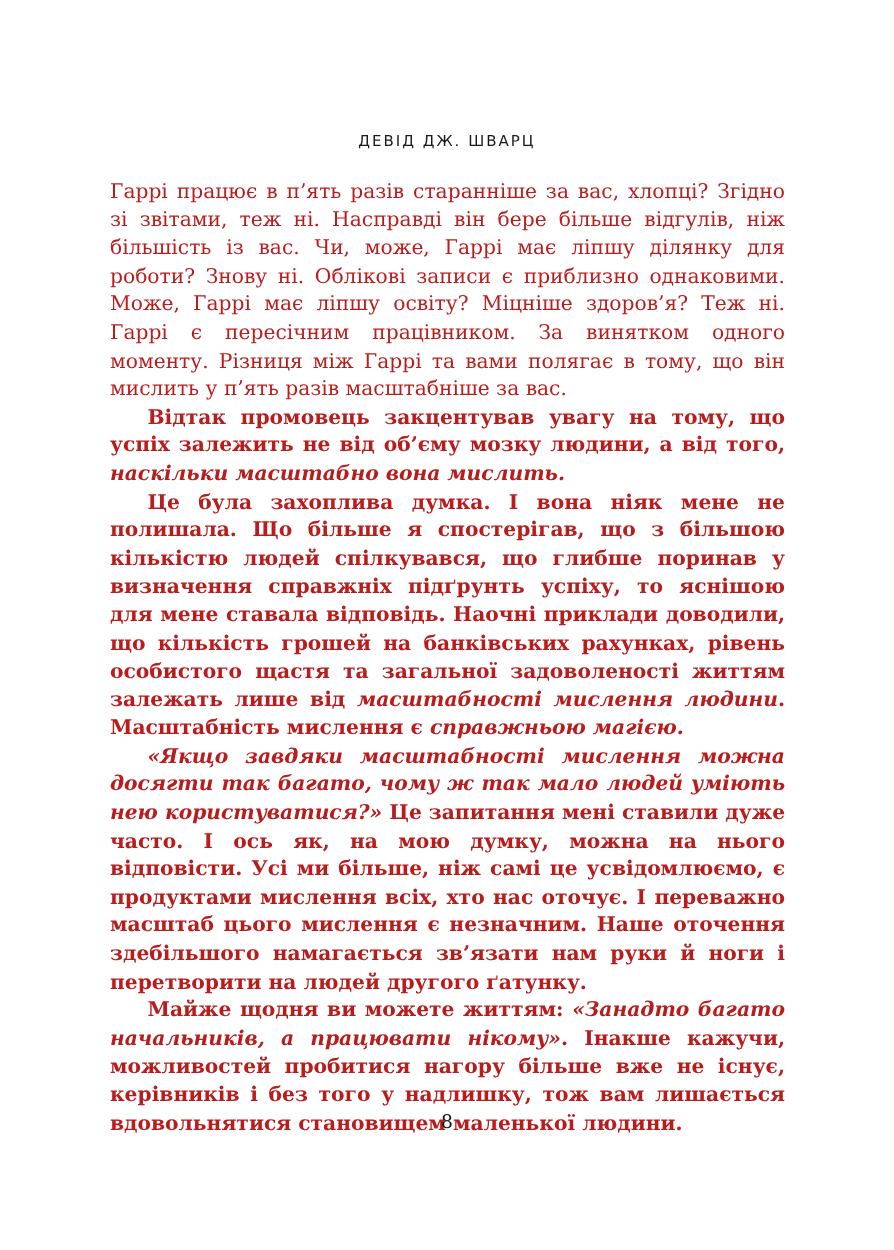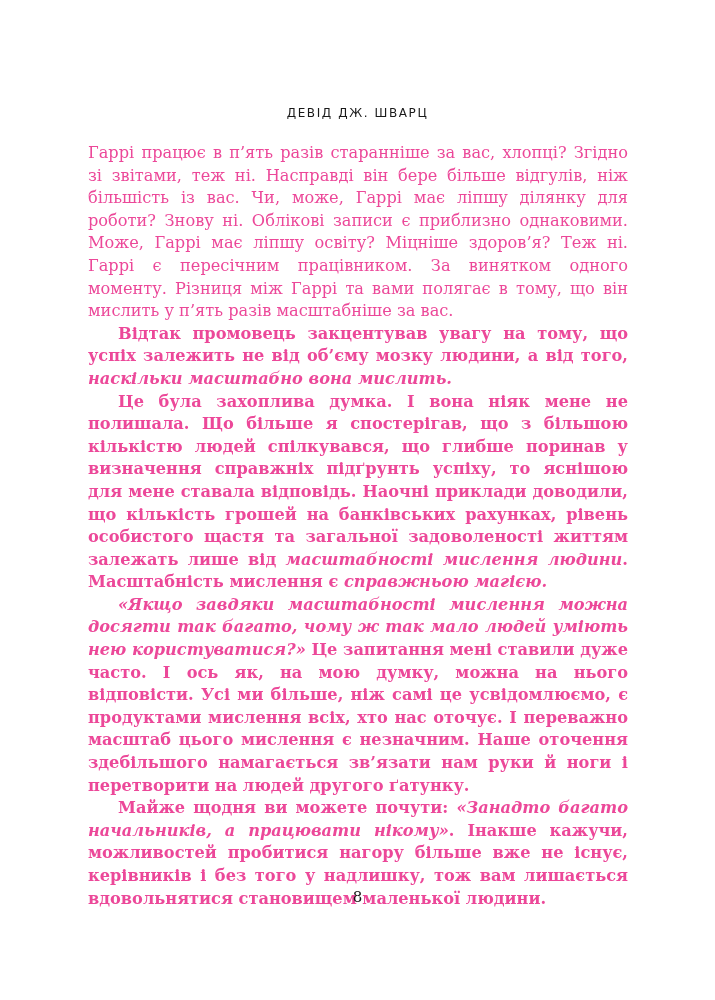--- a/index.html
+++ b/index.html
@@ -31,21 +31,21 @@
   }
   .text-block {
     position: absolute;
     top: 142px;
     left: 88px;
     width: 540px;
     font-size: 16.2px;
     line-height: 22.6px;
     text-align: justify;
     hyphens: auto;
-    color: #ec4899;
+    color: #b91c1c;
   }
   .text-block p { text-indent: 0; }
   .text-block p.indent { text-indent: 30px; font-weight: bold; }
   .text-block em { font-style: italic; font-weight: inherit; }
   .page-number {
     position: absolute;
     top: 888px;
     left: 0;
     right: 0;
     text-align: center;
@@ -57,17 +57,17 @@
 <body>
 
 <div class="page">
   <div class="running-header">ДЕВІД ДЖ. ШВАРЦ</div>
 
   <div class="text-block">
       <p class=""><span>Гаррі працює в п’ять разів старанніше за вас, хлопці? Згідно зі звітами, теж ні. Насправді він бере більше відгулів, ніж більшість із вас. Чи, може, Гаррі має ліпшу ділянку для роботи? Знову ні. Облікові записи є приблизно однаковими. Може, Гаррі має ліпшу освіту? Міцніше здоров’я? Теж ні. Гаррі є пересічним працівником. За винятком одного моменту. Різниця між Гаррі та вами полягає в тому, що він мислить у п’ять разів масштабніше за вас.</span></p>
       <p class="indent"><span>Відтак промовець закцентував увагу на тому, що успіх залежить не від об’єму мозку людини, а від того, </span><em>наскільки масштабно вона мислить.</em></p>
       <p class="indent"><span>Це була захоплива думка. І вона ніяк мене не полишала. Що більше я спостерігав, що з більшою кількістю людей спілкувався, що глибше поринав у визначення справжніх підґрунть успіху, то яснішою для мене ставала відповідь. Наочні приклади доводили, що кількість грошей на банківських рахунках, рівень особистого щастя та загальної задоволеності життям залежать лише від </span><em>масштабності мислення людини</em><span>. Масштабність мислення є </span><em>справжньою магією.</em></p>
       <p class="indent"><em>«Якщо завдяки масштабності мислення можна досягти так багато, чому ж так мало людей уміють нею користуватися?»</em><span> Це запитання мені ставили дуже часто. І ось як, на мою думку, можна на нього відповісти. Усі ми більше, ніж самі це усвідомлюємо, є продуктами мислення всіх, хто нас оточує. І переважно масштаб цього мислення є незначним. Наше оточення здебільшого намагається зв’язати нам руки й ноги і перетворити на людей другого ґатунку.</span></p>
-      <p class="indent"><span>Майже щодня ви можете почути: </span><em>«Занадто багато начальників, а працювати нікому»</em><span>. Інакше кажучи, можливостей пробитися нагору більше вже не існує, керівників і без того у надлишку, тож вам лишається вдовольнятися становищем маленької людини.</span></p>
+      <p class="indent"><span>Майже щодня ви можете життям: </span><em>«Занадто багато начальників, а працювати нікому»</em><span>. Інакше кажучи, можливостей пробитися нагору більше вже не існує, керівників і без того у надлишку, тож вам лишається вдовольнятися становищем маленької людини.</span></p>
     </div>
 
   <div class="page-number">8</div>
 </div>
 
 </body></html>

